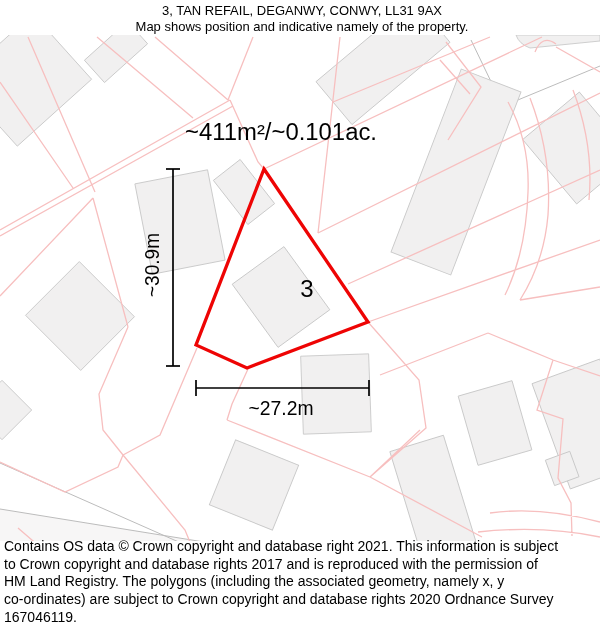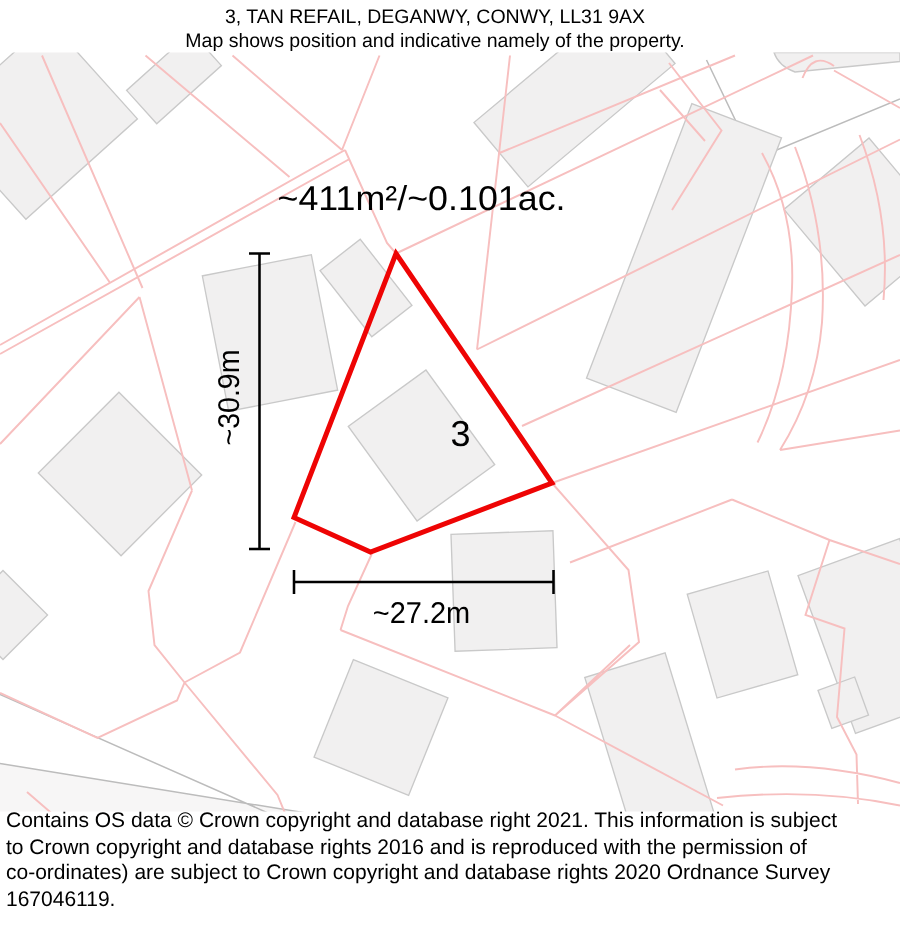--- a/index.html
+++ b/index.html
@@ -9,21 +9,21 @@
     --building-stroke:#c9c9c9;
     --road-gray:#bcbcbc;
     --label-black:#000000;
   }
   html,body{margin:0;padding:0;background:#fff;}
   .page{
     position:relative;width:600px;height:625px;overflow:hidden;background:#ffffff;
     font-family:"Liberation Sans",sans-serif;color:#000;
   }
   .header{
-    position:absolute;top:0;left:4px;width:572px;text-align:center;
+    position:absolute;top:0;left:16px;width:572px;text-align:center;
     padding-top:3px;font-size:13px;line-height:16px;color:#000;
   }
   .map-svg{position:absolute;top:35px;left:0;}
   .bldg{fill:var(--building-fill);stroke:var(--building-stroke);stroke-width:0.9;}
   .pink{fill:none;stroke:var(--parcel-pink);stroke-width:1.3;}
   .gray{fill:none;stroke:var(--road-gray);stroke-width:1;}
   .redpoly{fill:none;stroke:var(--boundary-red);stroke-width:3.3;stroke-linejoin:miter;}
   .dim{stroke:var(--label-black);stroke-width:1.7;}
   .mt{fill:var(--label-black);font-family:"Liberation Sans",sans-serif;}
   .footer{
@@ -126,18 +126,19 @@
     </g>
 
     <text class="mt" x="281" y="140" font-size="23" text-anchor="middle" textLength="192" lengthAdjust="spacingAndGlyphs">~411m²/~0.101ac.</text>
     <text class="mt" x="307" y="297" font-size="24" text-anchor="middle">3</text>
     <text class="mt" transform="rotate(-90 159 265)" x="159" y="265" font-size="20" text-anchor="middle" textLength="64" lengthAdjust="spacingAndGlyphs">~30.9m</text>
     <text class="mt" x="281" y="415" font-size="20" text-anchor="middle" textLength="65" lengthAdjust="spacingAndGlyphs">~27.2m</text>
   </svg>
 
   <div class="footer">
     <div>Contains OS data © Crown copyright and database right 2021. This information is subject</div>
-    <div>to Crown copyright and database rights 2016 and is reproduced with the permission of</div>
+    <div>to Crown copyright and database rights 2017 and is reproduced with the permission of</div>
+    <div>HM Land Registry. The polygons (including the associated geometry, namely x, y</div>
     <div>co-ordinates) are subject to Crown copyright and database rights 2020 Ordnance Survey</div>
     <div>167046119.</div>
   </div>
 
 </div>
 
 </body></html>

